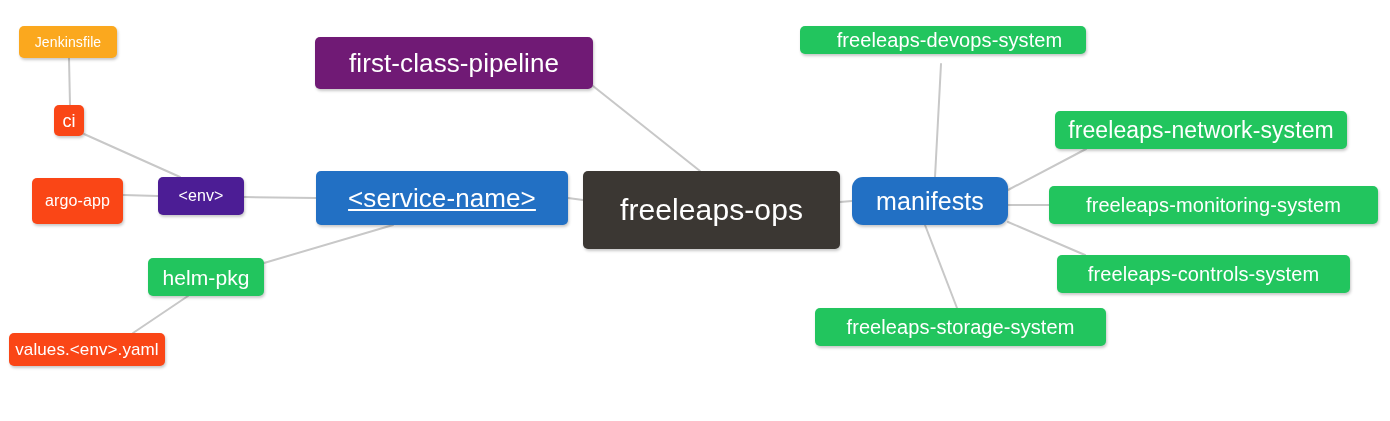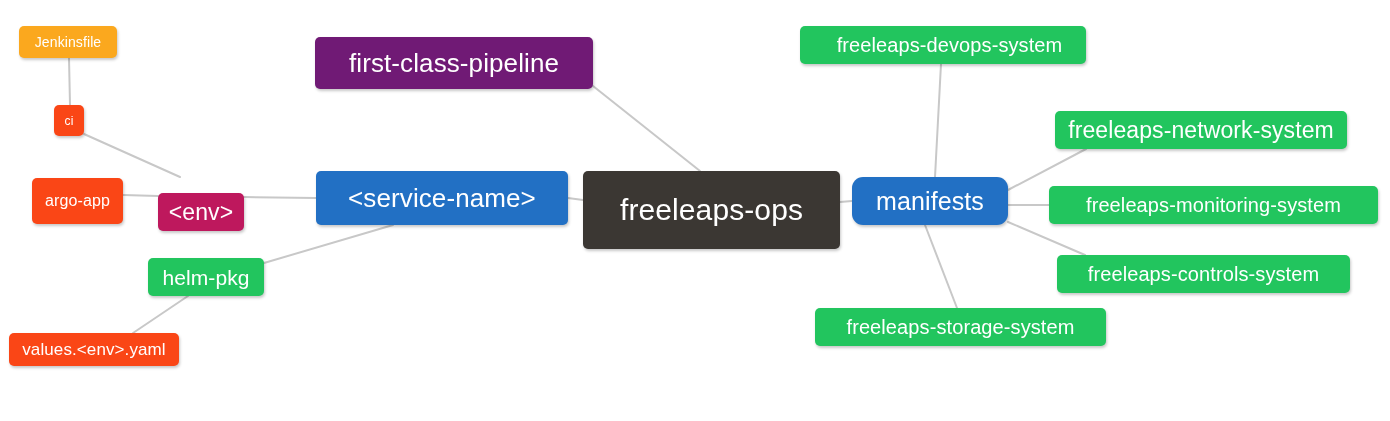--- a/index.html
+++ b/index.html
@@ -57,48 +57,48 @@
       <line x1="935" y1="177" x2="941" y2="64" stroke="#c8c8c8" stroke-width="2" stroke-linecap="round"></line>
       <line x1="1008" y1="190" x2="1086" y2="149" stroke="#c8c8c8" stroke-width="2" stroke-linecap="round"></line>
       <line x1="1008" y1="205" x2="1049" y2="205" stroke="#c8c8c8" stroke-width="2" stroke-linecap="round"></line>
       <line x1="1008" y1="222" x2="1085" y2="255" stroke="#c8c8c8" stroke-width="2" stroke-linecap="round"></line>
       <line x1="925" y1="225" x2="957" y2="308" stroke="#c8c8c8" stroke-width="2" stroke-linecap="round"></line>
     </svg>
   <div id="node-layer">
       <div class="node" style="left: 583px; top: 171px; width: 257px; height: 78px; background: rgb(59, 55, 51); font-size: 30px;">
         <span>freeleaps-ops</span>
       </div>
-      <div class="node" style="left: 316px; top: 171px; width: 252px; height: 54px; background: rgb(34, 112, 196); font-size: 26px;">
+      <div class="node" style="left: 316px; top: 171px; width: 252px; height: 54px; background: rgb(34, 112, 196); font-size: 26px; text-decoration: underline;">
         <span>&lt;service-name&gt;</span>
       </div>
       <div class="node" style="left: 315px; top: 37px; width: 278px; height: 52px; background: #701a75; font-size: 26px;">
         <span>first-class-pipeline</span>
       </div>
       <div class="node" style="left: 852px; top: 177px; width: 156px; height: 48px; background: rgb(34, 112, 196); font-size: 25px; border-radius: 11px;">
         <span>manifests</span>
       </div>
-      <div class="node" style="left: 158px; top: 177px; width: 86px; height: 38px; background: #be185d; font-size: 23px; margin-top: 16px;">
+      <div class="node" style="left: 158px; top: 177px; width: 86px; height: 38px; background: #4c1d95; font-size: 16px;">
         <span>&lt;env&gt;</span>
       </div>
       <div class="node" style="left: 148px; top: 258px; width: 116px; height: 38px; background: rgb(34, 197, 94); font-size: 21px;">
         <span>helm-pkg</span>
       </div>
       <div class="node" style="left: 19px; top: 26px; width: 98px; height: 32px; background: rgb(251, 168, 30); font-size: 14px;">
         <span>Jenkinsfile</span>
       </div>
-      <div class="node" style="left: 54px; top: 105px; width: 30px; height: 31px; background: rgb(250, 70, 22); font-size: 12px;">
+      <div class="node" style="left: 54px; top: 105px; width: 30px; height: 31px; background: rgb(250, 70, 22); font-size: 18px;">
         <span>ci</span>
       </div>
       <div class="node" style="left: 32px; top: 178px; width: 91px; height: 46px; background: rgb(250, 70, 22); font-size: 16px;">
         <span>argo-app</span>
       </div>
-      <div class="node" style="left: 9px; top: 333px; width: 170px; height: 33px; background: rgb(250, 70, 22); font-size: 17px;">
+      <div class="node" style="left: 9px; top: 333px; width: 156px; height: 33px; background: rgb(250, 70, 22); font-size: 17px;">
         <span>values.&lt;env&gt;.yaml</span>
       </div>
-      <div class="node" style="left: 800px; top: 26px; width: 286px; height: 38px; background: rgb(34, 197, 94); font-size: 20px; padding-left: 13px;">
+      <div class="node" style="left: 800px; top: 26px; width: 286px; height: 28px; background: rgb(34, 197, 94); font-size: 20px; padding-left: 13px;">
         <span>freeleaps-devops-system</span>
       </div>
       <div class="node" style="left: 1055px; top: 111px; width: 292px; height: 38px; background: rgb(34, 197, 94); font-size: 23px;">
         <span>freeleaps-network-system</span>
       </div>
       <div class="node" style="left: 1049px; top: 186px; width: 329px; height: 38px; background: rgb(34, 197, 94); font-size: 20px;">
         <span>freeleaps-monitoring-system</span>
       </div>
       <div class="node" style="left: 1057px; top: 255px; width: 293px; height: 38px; background: rgb(34, 197, 94); font-size: 20px;">
         <span>freeleaps-controls-system</span>

